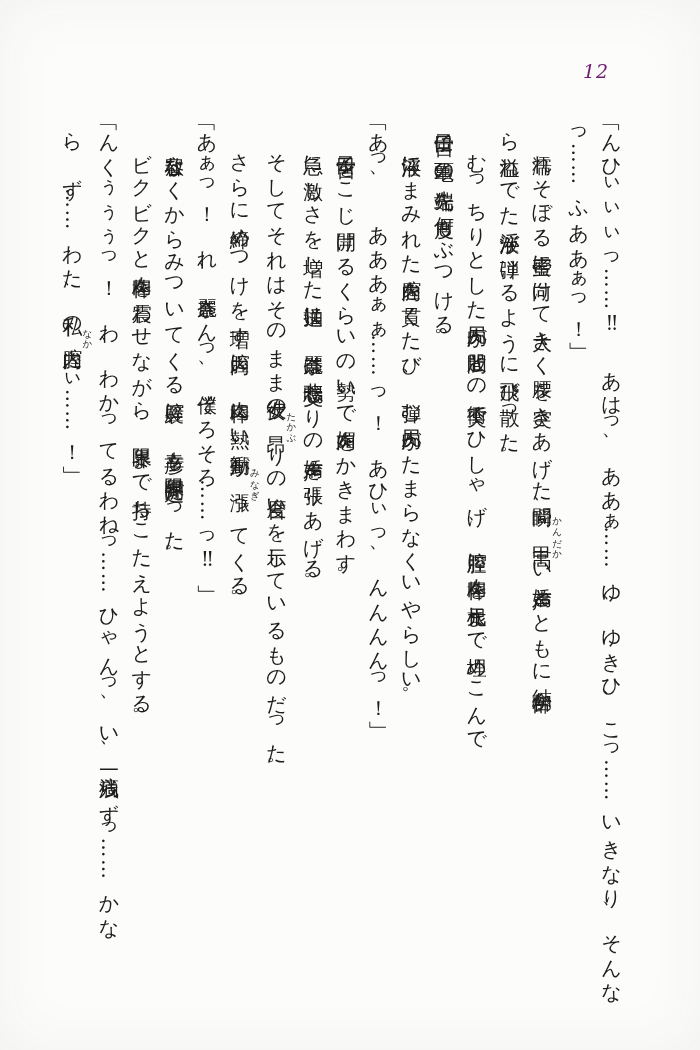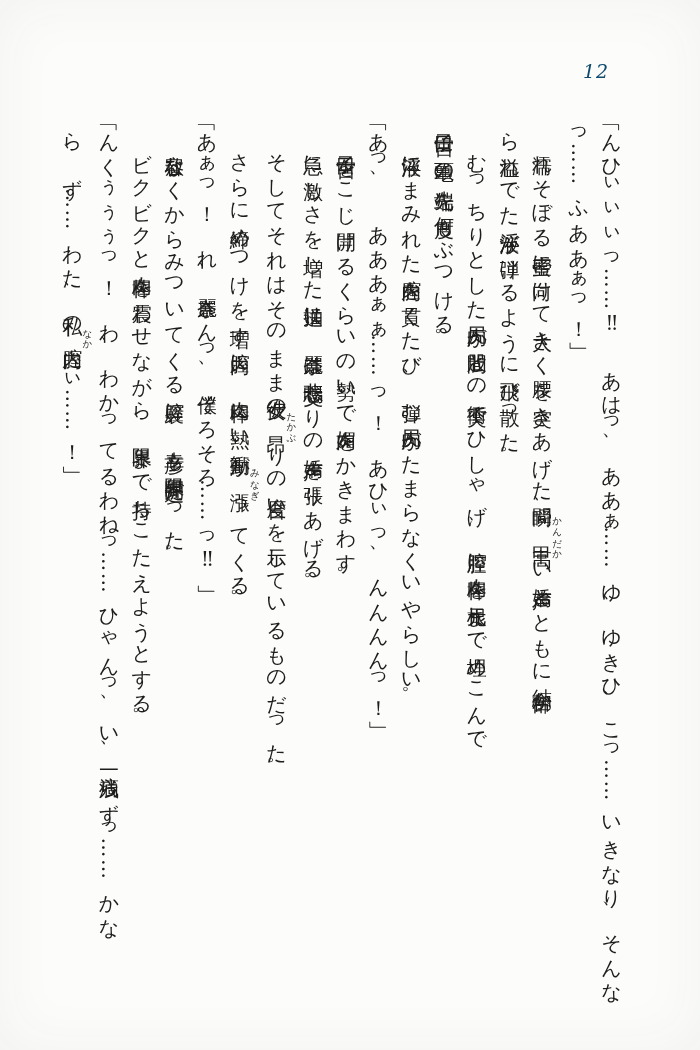--- a/index.html
+++ b/index.html
@@ -17,21 +17,21 @@
     background: #fcfcfa;
     overflow: hidden;
     box-shadow: inset 0 0 60px rgba(60,60,55,0.05);
   }
   #page-number {
     position: absolute;
     top: 60px;
     left: 583px;
     font-size: 19px;
     font-style: italic;
-    color: #0c4a6e;
+    color: #701a75;
     letter-spacing: 1px;
   }
   #page-text {
     position: absolute;
     top: 118px;
     right: 72px;
     height: 822px;
     writing-mode: vertical-rl;
     text-orientation: mixed;
     color: #1d1d1b;

